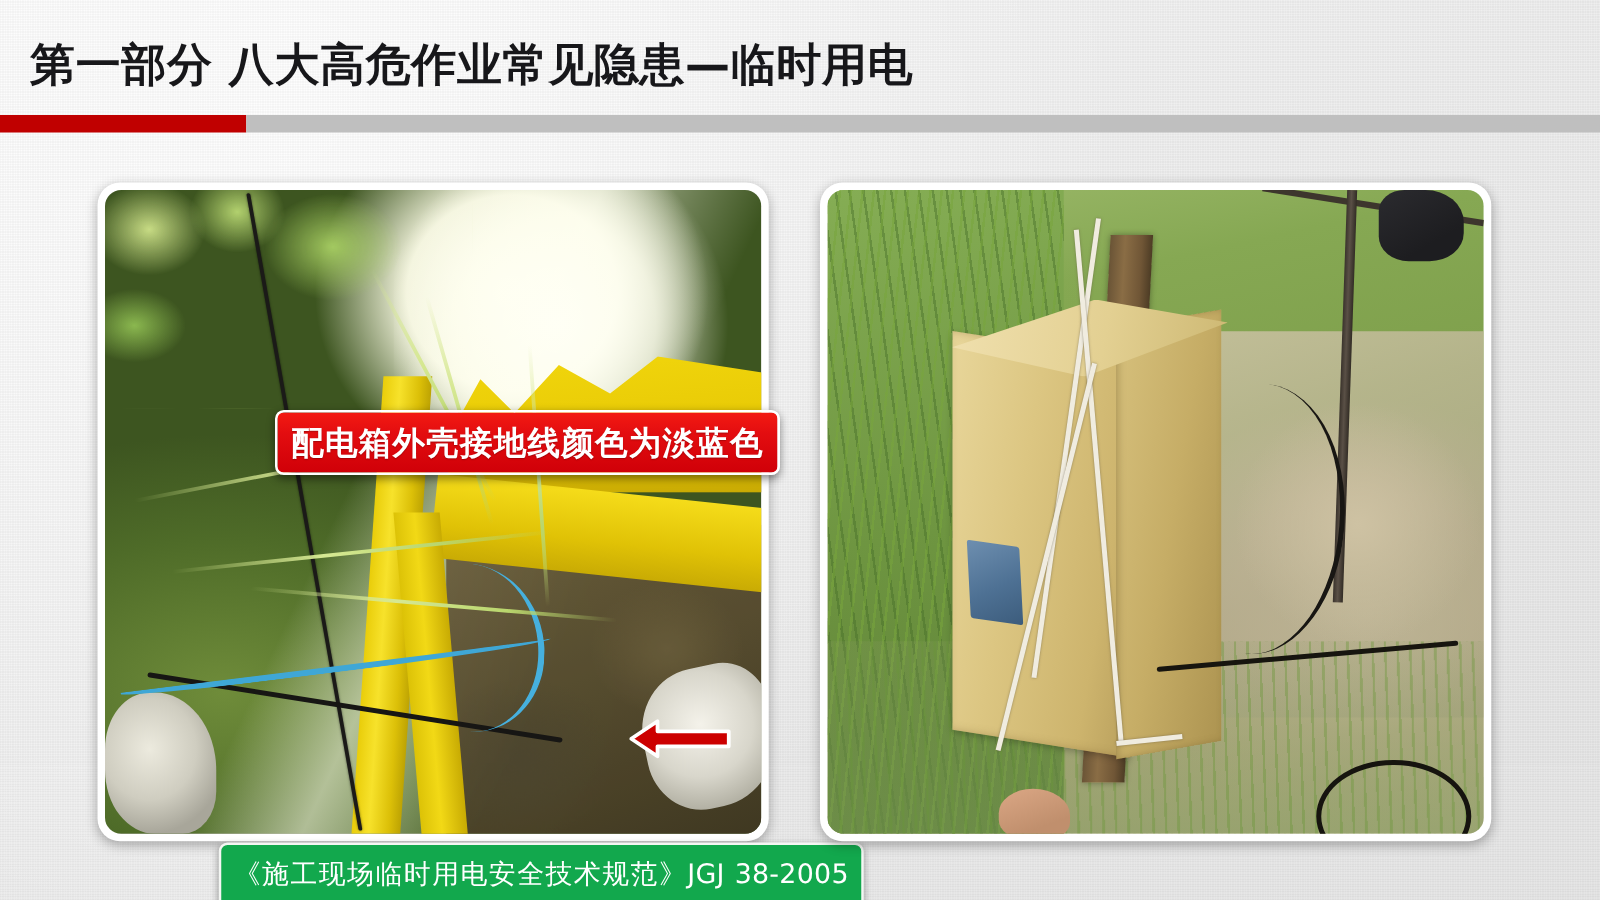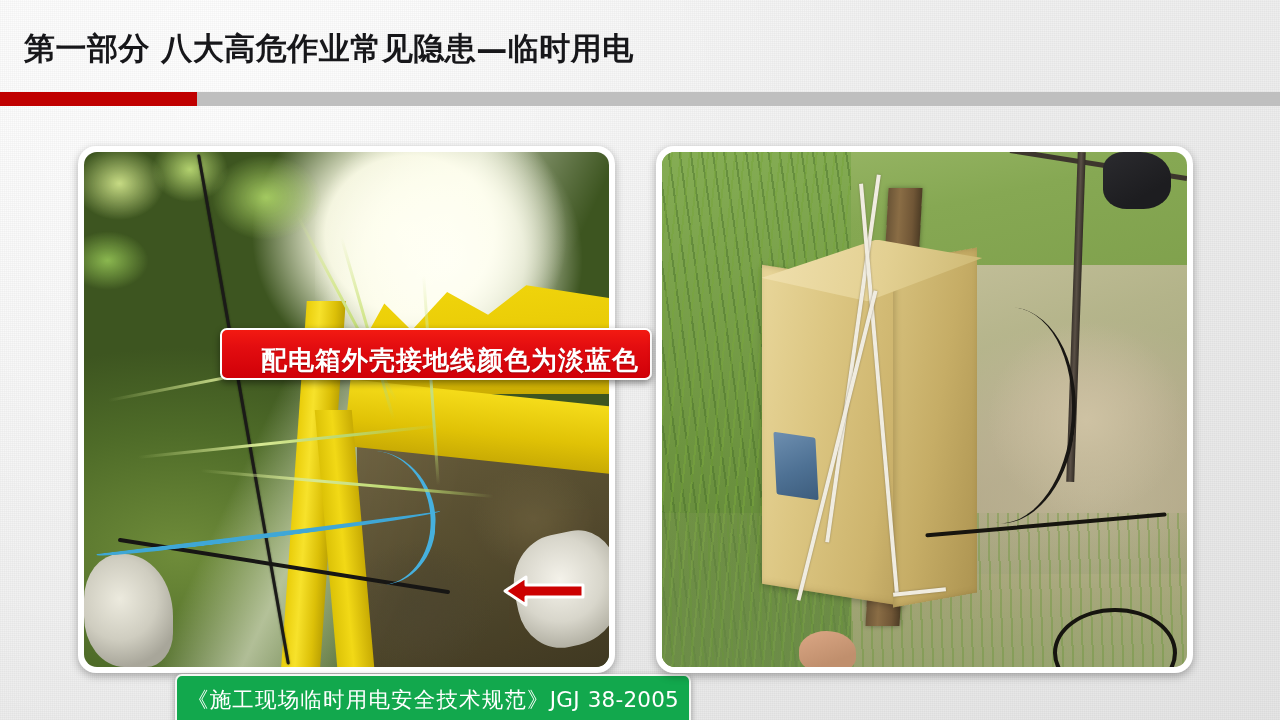--- a/index.html
+++ b/index.html
@@ -34,21 +34,21 @@
       repeating-linear-gradient(90deg, rgba(0,0,0,0.018) 0px, rgba(0,0,0,0.018) 1px, rgba(255,255,255,0.022) 1px, rgba(255,255,255,0.022) 2px);
     opacity: 0.9;
     z-index: 0;
   }
 
   
   .slide-title {
     position: absolute;
     left: 24px;
     top: 28px;
-    font-size: 31px;
+    font-size: 36px;
     font-weight: bold;
     color: #17171a;
     letter-spacing: 0.5px;
     white-space: nowrap;
     z-index: 3;
     font-family: "DejaVu Sans", "Liberation Sans", sans-serif;
   }
 
   .rule-bar {
     position: absolute;
@@ -287,24 +287,23 @@
   }
 
   
   .red-banner {
     position: absolute;
     background: linear-gradient(180deg, #f31a12 0%, #e30d10 35%, #d00008 100%);
     border: 2px solid #ffffff;
     border-radius: 7px;
     box-shadow: 0 3px 7px rgba(0,0,0,0.45);
     display: flex;
-    align-items: flex-end;
+    align-items: center;
     justify-content: center;
     z-index: 5;
-    padding-left: 28px;
   }
   .red-banner span {
     color: #ffffff;
     font-size: 26px;
     font-weight: bold;
     letter-spacing: 1px;
     white-space: nowrap;
     text-shadow: 0 1px 1px rgba(0,0,0,0.25);
     font-family: "DejaVu Sans", "Liberation Sans", sans-serif;
   }

